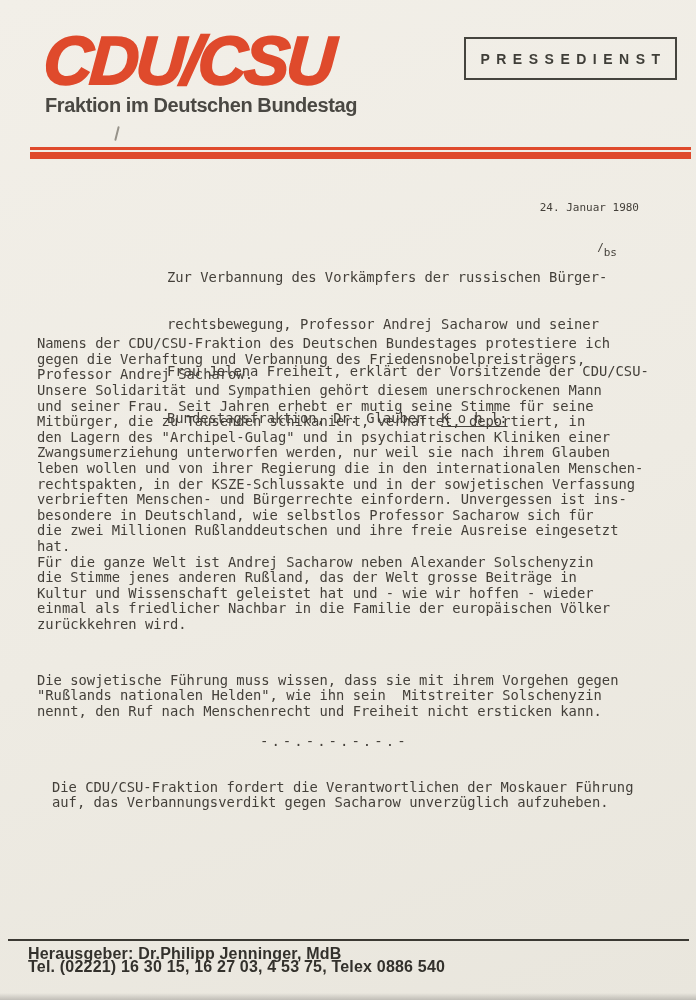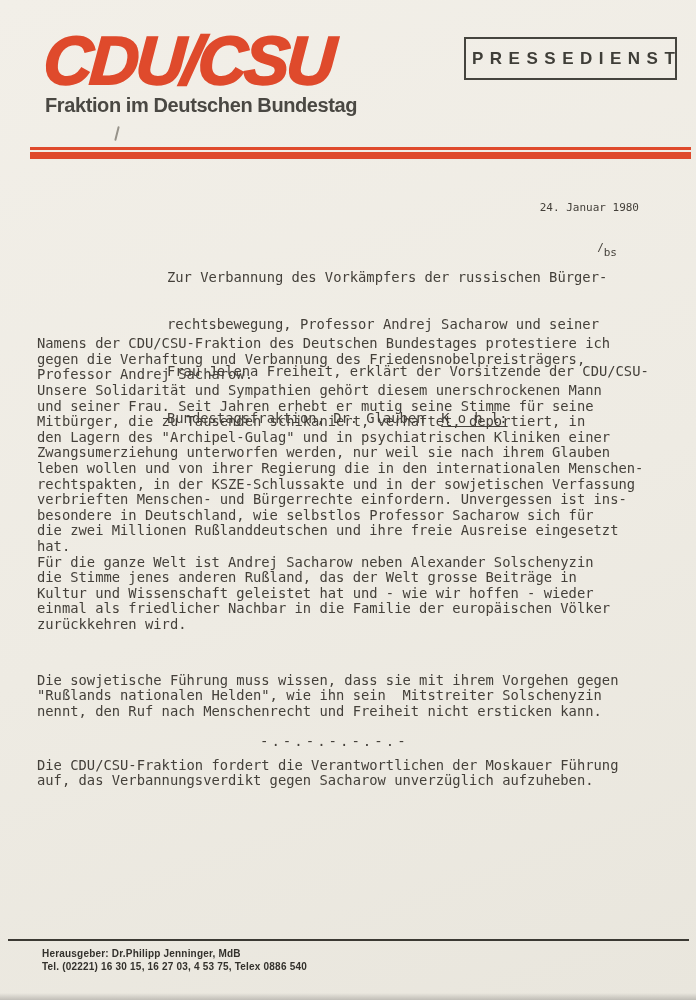--- a/index.html
+++ b/index.html
@@ -32,23 +32,23 @@
   .subtitle {
     position:absolute; left:45px; top:92px;
     font-family:"Liberation Sans", sans-serif;
     font-weight:bold; font-size:20px; line-height:26px; letter-spacing:-0.4px;
     color:#4a4843;
     white-space:nowrap;
   }
   .press-box {
     position:absolute; left:464px; top:37px; width:213px; height:43px;
     border:2px solid #45443e; box-sizing:border-box;
-    display:flex; align-items:center; 
+    display:flex; align-items:center; justify-content:center;
     font-family:"Liberation Sans", sans-serif;
-    font-weight:bold; font-size:17px; letter-spacing:6.5px;
+    font-weight:bold; font-size:14px; letter-spacing:6.5px;
     color:#3f3e38; padding-left:6px;
   }
   .hand-mark {
     position:absolute; left:116px; top:126px;
     width:2px; height:15px; background:#97938a;
     transform:rotate(14deg); border-radius:1px;
   }
   .rule-red { position:absolute; left:30px; top:147px; width:661px; }
   .rule-red .thin  { height:3px; background:#df4a2c; }
   .rule-red .gapln { height:2px; }
@@ -68,37 +68,37 @@
     position:absolute; left:167px; top:239px;
     font-size:13.8px; line-height:15.6px; white-space:pre;
   }
   .underlined { text-decoration:underline; text-underline-offset:3px; }
 
   .bodytext {
     position:absolute; left:37px; top:305px; width:640px;
     font-size:13.8px; line-height:15.6px; white-space:pre;
   }
   .bodytext .p1 { margin:0 0 9px 0; }
-  .bodytext .p2 { margin:0 0 7px 0; }
-  .bodytext .p3 { margin:0; }
+  .bodytext .p2 { margin:0 0 14px 0; }
+  .bodytext .p3 { margin:15px; }
 
   .separator {
     position:absolute; left:260px; top:733px;
     font-size:14px; letter-spacing:3px; white-space:pre;
   }
 
   
   .footer-rule {
     position:absolute; left:8px; top:939px; width:681px; height:2px;
     background:#3b3933;
   }
   .footer {
-    position:absolute; left:42px; top:947px;
+    position:absolute; left:28px; top:947px;
     font-family:"Liberation Sans", sans-serif;
-    font-weight:bold; font-size:10px; line-height:13.2px;
+    font-weight:bold; font-size:16px; line-height:13.2px;
     color:#33312c; letter-spacing:0.2px;
     white-space:nowrap;
   }
 </style>
 </head>
 <body>
 
 <div class="page">
 
   <div class="logo">CDU/CSU</div>

